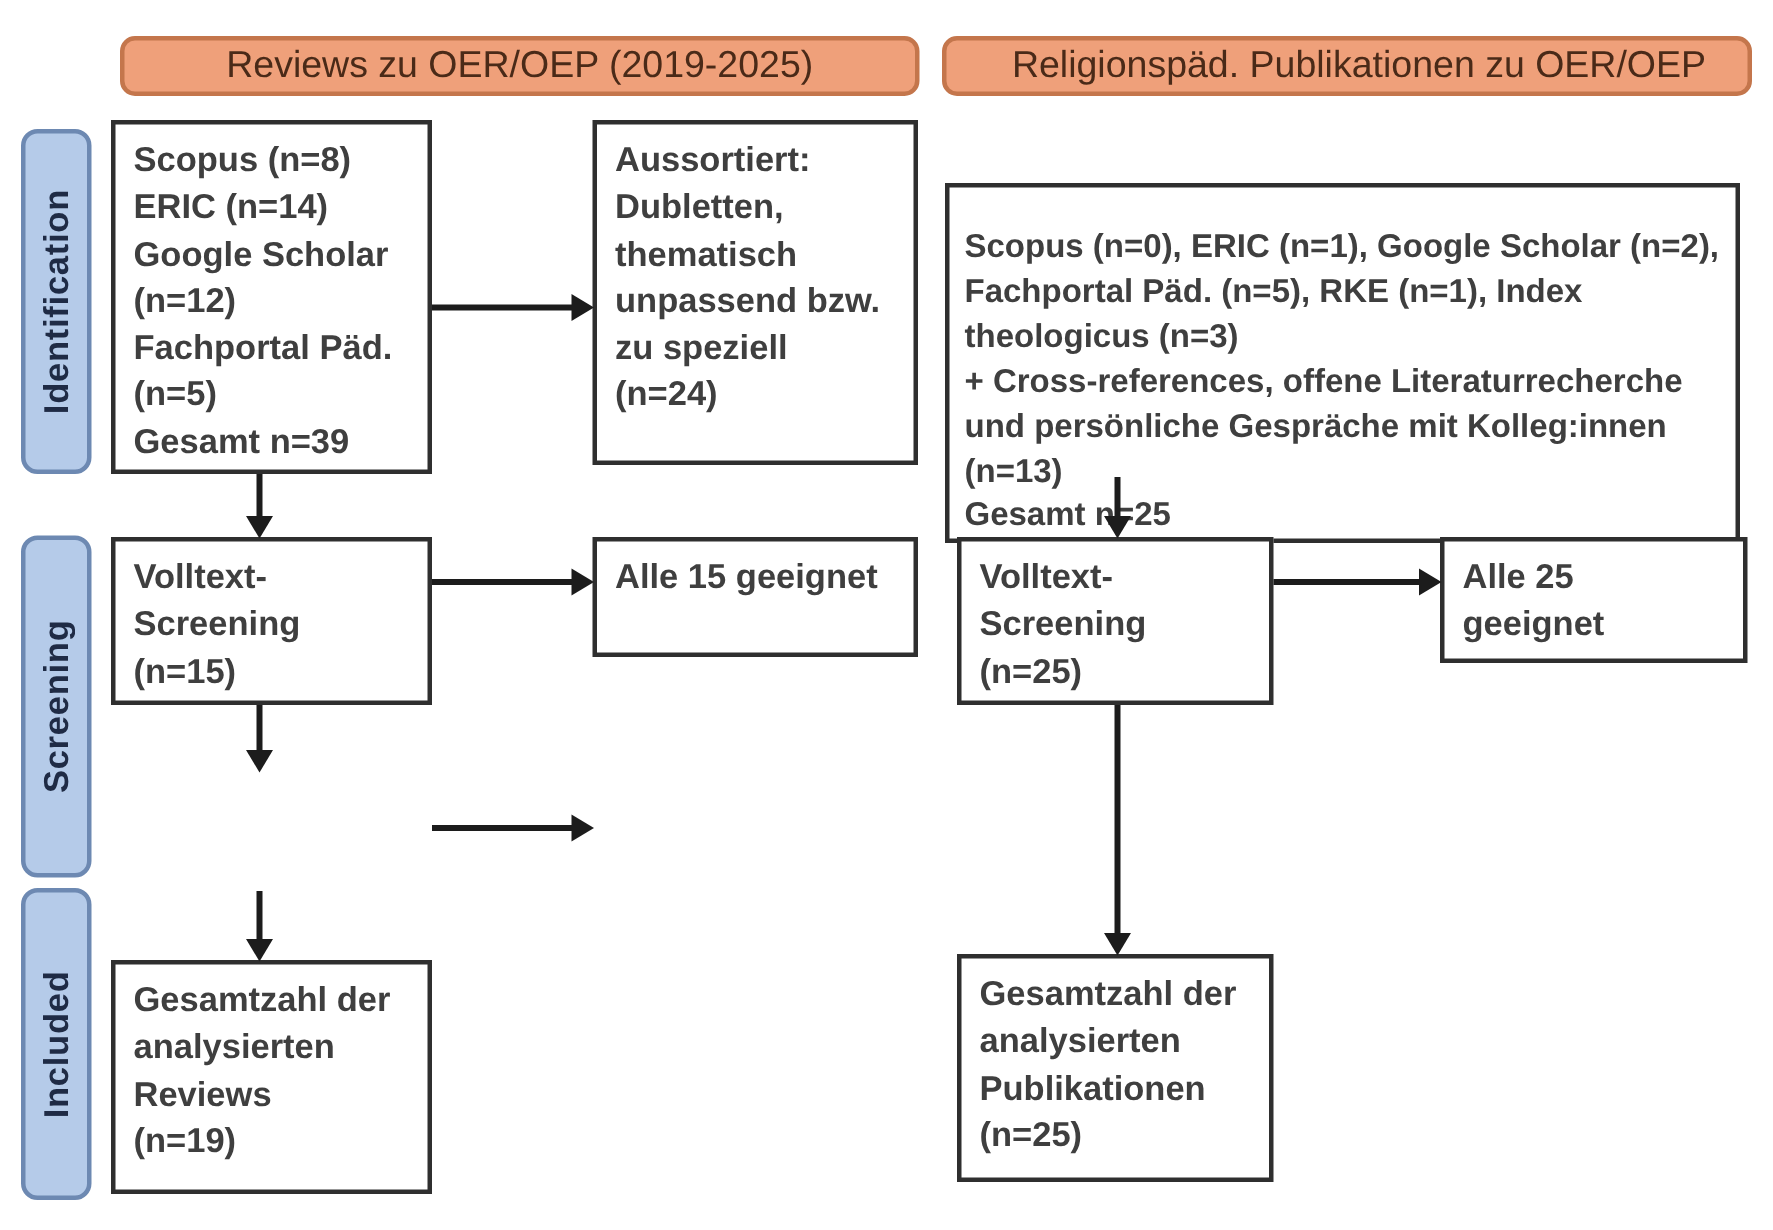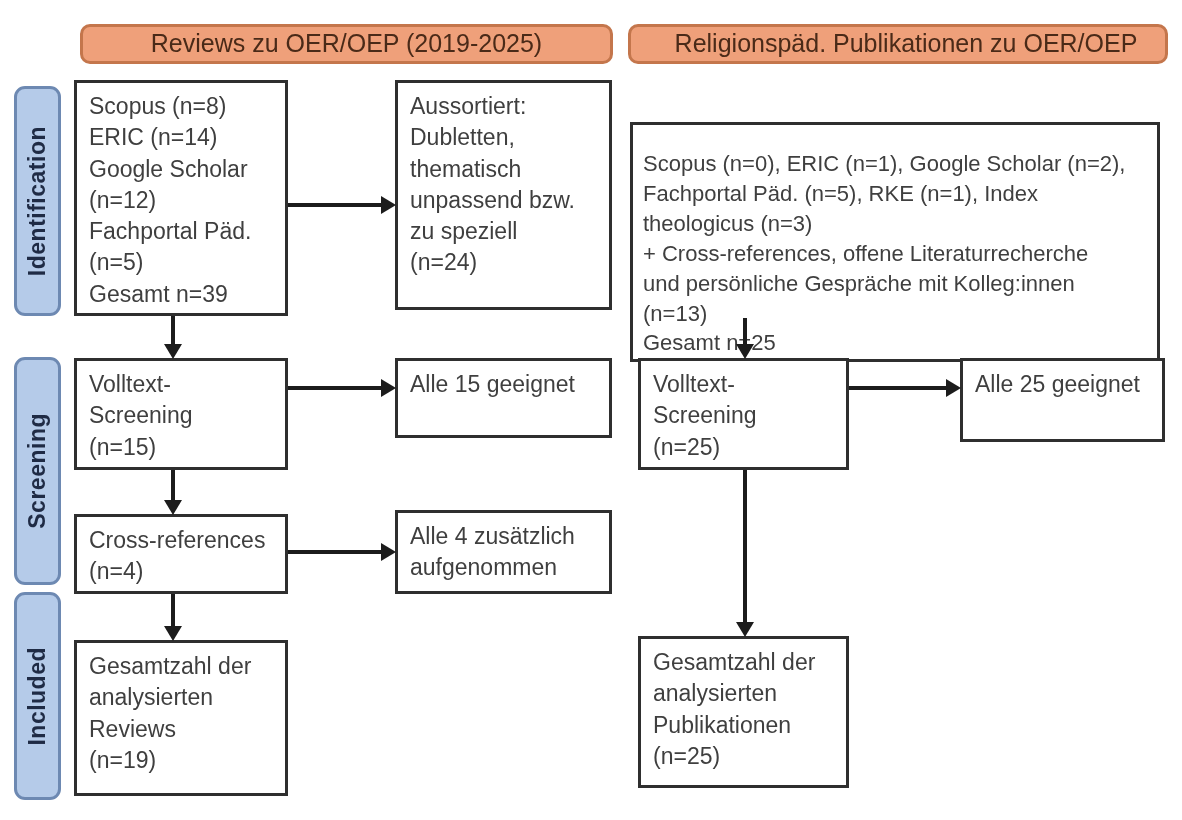--- a/index.html
+++ b/index.html
@@ -41,21 +41,21 @@
     writing-mode:vertical-rl;
     transform:rotate(180deg);
     letter-spacing:0.5px;
     white-space:nowrap;
   }
   .box{
     position:absolute;box-sizing:border-box;
     background:#ffffff;
     border:3px solid var(--box-border);
     color:var(--box-text);
-    font-size:23px;font-weight:400;line-height:1.36;
+    font-size:23px;font-weight:700;line-height:1.36;
     padding:8px 12px;
     white-space:pre-line;
     text-align:left;
   }
   .box.small-font{font-size:22px;padding:24px 10px;margin-top:44px;}
   .arrow-h{position:absolute;height:0;}
   .arrow-h .line{position:absolute;left:0;right:10px;top:-2px;height:4px;background:var(--arrow);}
   .arrow-h .head{position:absolute;right:-1px;top:-9px;width:0;height:0;
     border-left:15px solid var(--arrow);border-top:9px solid transparent;border-bottom:9px solid transparent;}
   .arrow-v{position:absolute;width:0;}
@@ -91,24 +91,20 @@
   <div class="box" style="left:395px;top:80px;width:217px;height:230px;">Aussortiert:
 Dubletten,
 thematisch
 unpassend bzw.
 zu speziell
 (n=24)</div>
   <div class="box" style="left:74px;top:358px;width:214px;height:112px;">Volltext-
 Screening
 (n=15)</div>
   <div class="box" style="left:395px;top:358px;width:217px;height:80px;">Alle 15 geeignet</div>
-  <div class="box" style="left:74px;top:514px;width:214px;height:80px;">Cross-references
-(n=4)</div>
-  <div class="box" style="left:395px;top:510px;width:217px;height:84px;">Alle 4 zusätzlich
-aufgenommen</div>
   <div class="box" style="left:74px;top:640px;width:214px;height:156px;">Gesamtzahl der
 analysierten
 Reviews
 (n=19)</div>
 
   <div class="box small-font" style="left:630px;top:78px;width:530px;height:240px;">Scopus (n=0), ERIC (n=1), Google Scholar (n=2),
 Fachportal Päd. (n=5), RKE (n=1), Index
 theologicus (n=3)
 + Cross-references, offene Literaturrecherche
 und persönliche Gespräche mit Kolleg:innen

